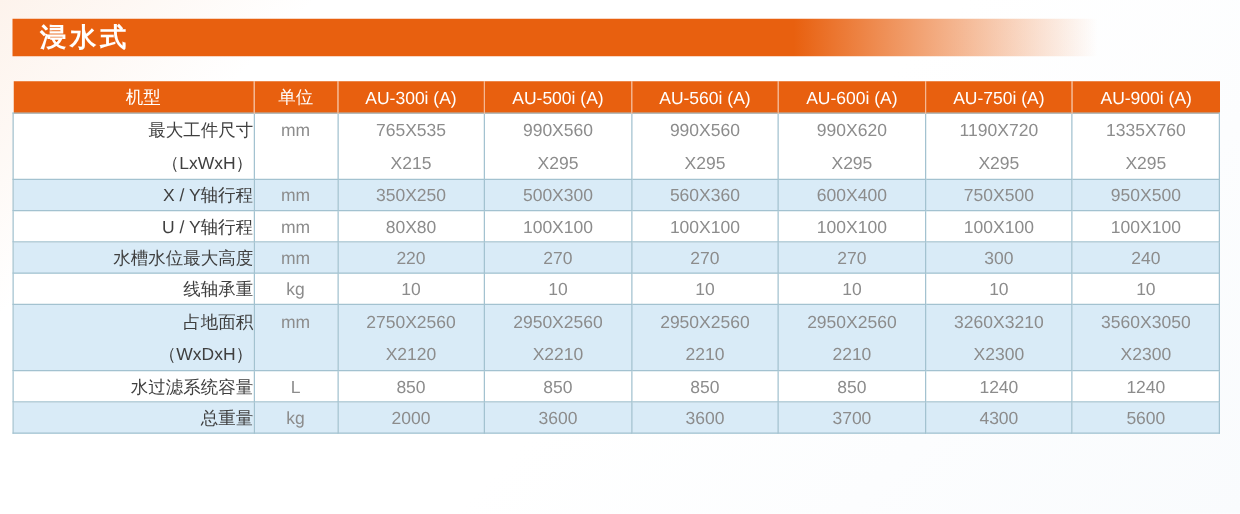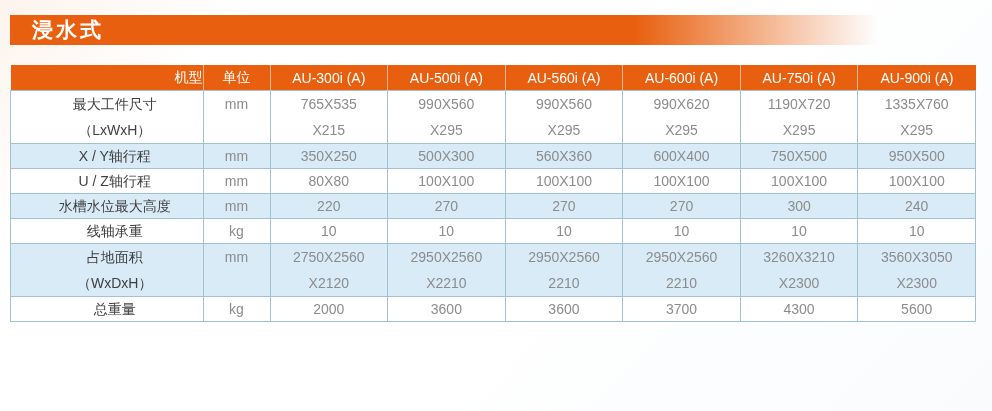--- a/index.html
+++ b/index.html
@@ -24,30 +24,30 @@
     color:#ffffff;font-size:21px;font-weight:bold;letter-spacing:3px;padding-left:22px;
   }
   table.spec{
     position:absolute;left:10px;top:65px;width:966px;
     border-collapse:collapse;table-layout:fixed;font-size:14px;
   }
   thead th{
     background:var(--accent);color:#ffffff;font-weight:normal;
     height:25px;padding:0;text-align:center;
   }
-  thead th.label-col{width:176px;text-align:right;padding-left:16px;margin-top:28px;}
+  thead th.label-col{width:176px;text-align:center;padding-left:16px;margin-top:28px;}
   thead th.unit-col{width:66px;}
   thead th + th{border-left:1px solid rgba(255,255,255,.55);margin-left:44px;}
   tbody td{
     border:1px solid var(--border);
     padding:0;text-align:center;color:var(--value-text);
     background:#ffffff;vertical-align:top;
   }
   tbody tr:nth-child(even) td{background:var(--stripe);}
-  tbody td.label-cell{text-align:center;padding-left:16px;color:var(--label-text);}
+  tbody td.label-cell{text-align:right;padding-left:16px;color:var(--label-text);}
   tbody .line{line-height:24px;height:24px;white-space:nowrap;}
   tbody tr.multi .line{line-height:26px;height:26px;}
 </style>
 </head>
 <body>
 
 <div class="banner">
   <span class="banner-title">浸水式</span>
 </div>
 
@@ -120,21 +120,21 @@
         </td>
         <td class="value-cell">
           <div class="line">750X500</div>
         </td>
         <td class="value-cell">
           <div class="line">950X500</div>
         </td>
       </tr>
       <tr>
         <td class="label-cell">
-          <div class="line">U / Z轴行程</div>
+          <div class="line">U / Y轴行程</div>
         </td>
         <td class="unit-cell">
           <div class="line">mm</div>
         </td>
         <td class="value-cell">
           <div class="line">80X80</div>
         </td>
         <td class="value-cell">
           <div class="line">100X100</div>
         </td>
@@ -228,20 +228,46 @@
           <div class="line">2950X2560</div>
           <div class="line">2210</div>
         </td>
         <td class="value-cell">
           <div class="line">3260X3210</div>
           <div class="line">X2300</div>
         </td>
         <td class="value-cell">
           <div class="line">3560X3050</div>
           <div class="line">X2300</div>
+        </td>
+      </tr>
+      <tr>
+        <td class="label-cell">
+          <div class="line">水过滤系统容量</div>
+        </td>
+        <td class="unit-cell">
+          <div class="line">L</div>
+        </td>
+        <td class="value-cell">
+          <div class="line">850</div>
+        </td>
+        <td class="value-cell">
+          <div class="line">850</div>
+        </td>
+        <td class="value-cell">
+          <div class="line">850</div>
+        </td>
+        <td class="value-cell">
+          <div class="line">850</div>
+        </td>
+        <td class="value-cell">
+          <div class="line">1240</div>
+        </td>
+        <td class="value-cell">
+          <div class="line">1240</div>
         </td>
       </tr>
       <tr>
         <td class="label-cell">
           <div class="line">总重量</div>
         </td>
         <td class="unit-cell">
           <div class="line">kg</div>
         </td>
         <td class="value-cell">

